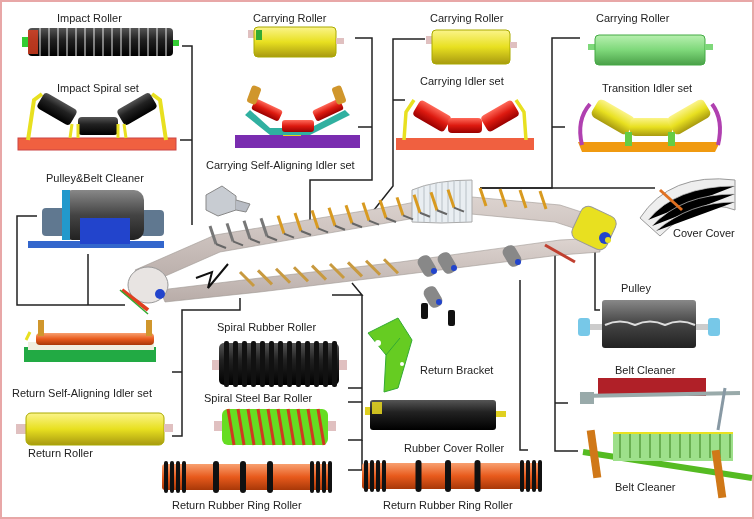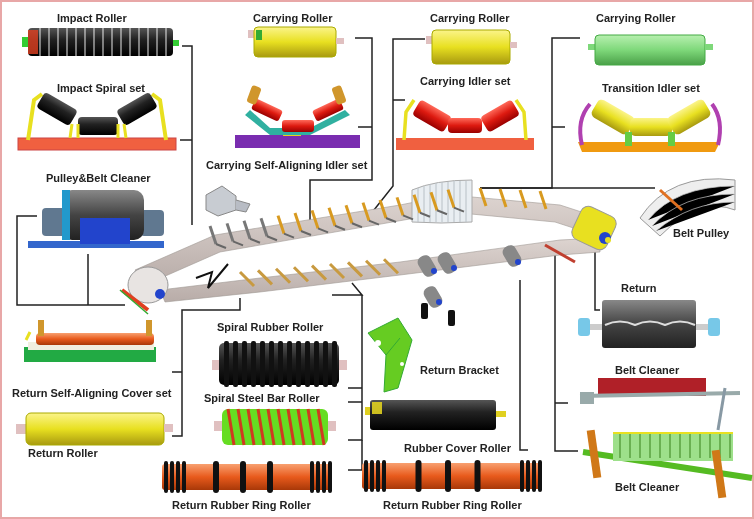--- a/index.html
+++ b/index.html
@@ -1,18 +1,18 @@
 <!DOCTYPE html>
 <html><head>
 <meta charset="utf-8">
 <style>
   html,body{margin:0;padding:0;background:#fff;}
   body{width:754px;height:519px;overflow:hidden;font-family:"Liberation Sans",sans-serif;}
   #frame{position:absolute;left:0;top:0;width:750px;height:515px;border:2px solid #e8a7a7;background:#fff;}
-  .lbl{position:absolute;font-size:11px;color:#222;white-space:nowrap;font-weight:bold;letter-spacing:0;}
+  .lbl{position:absolute;font-size:11px;color:#222;white-space:nowrap;font-weight:normal;letter-spacing:0;}
   svg#diagram{position:absolute;left:0;top:0;}
 </style>
 </head>
 <body>
 
 <div id="frame"></div>
 
 <svg id="diagram" width="754" height="519" viewBox="0 0 754 519">
   <defs>
     <linearGradient id="gYel" x1="0" y1="0" x2="0" y2="1">
@@ -389,24 +389,24 @@
 
 <span class="lbl" style="left:57px;top:12px">Impact Roller</span>
 <span class="lbl" style="left:57px;top:82px">Impact Spiral set</span>
 <span class="lbl" style="left:253px;top:12px">Carrying  Roller</span>
 <span class="lbl" style="left:206px;top:159px">Carrying Self-Aligning Idler set</span>
 <span class="lbl" style="left:430px;top:12px">Carrying  Roller</span>
 <span class="lbl" style="left:420px;top:75px">Carrying  Idler set</span>
 <span class="lbl" style="left:596px;top:12px">Carrying  Roller</span>
 <span class="lbl" style="left:602px;top:82px">Transition  Idler set</span>
 <span class="lbl" style="left:46px;top:172px">Pulley&amp;Belt Cleaner</span>
-<span class="lbl" style="left:673px;top:227px">Belt Pulley</span>
-<span class="lbl" style="left:621px;top:282px">Return</span>
+<span class="lbl" style="left:673px;top:227px">Cover Cover</span>
+<span class="lbl" style="left:621px;top:282px">Pulley</span>
 <span class="lbl" style="left:217px;top:321px">Spiral Rubber Roller</span>
 <span class="lbl" style="left:420px;top:364px">Return Bracket</span>
-<span class="lbl" style="left:12px;top:387px">Return Self-Aligning Cover set</span>
+<span class="lbl" style="left:12px;top:387px">Return Self-Aligning Idler set</span>
 <span class="lbl" style="left:204px;top:392px">Spiral Steel Bar Roller</span>
 <span class="lbl" style="left:28px;top:447px">Return  Roller</span>
 <span class="lbl" style="left:404px;top:442px">Rubber Cover  Roller</span>
 <span class="lbl" style="left:615px;top:364px">Belt Cleaner</span>
 <span class="lbl" style="left:615px;top:481px">Belt Cleaner</span>
 <span class="lbl" style="left:172px;top:499px">Return Rubber Ring  Roller</span>
 <span class="lbl" style="left:383px;top:499px">Return Rubber Ring  Roller</span>
 
 </body></html>

